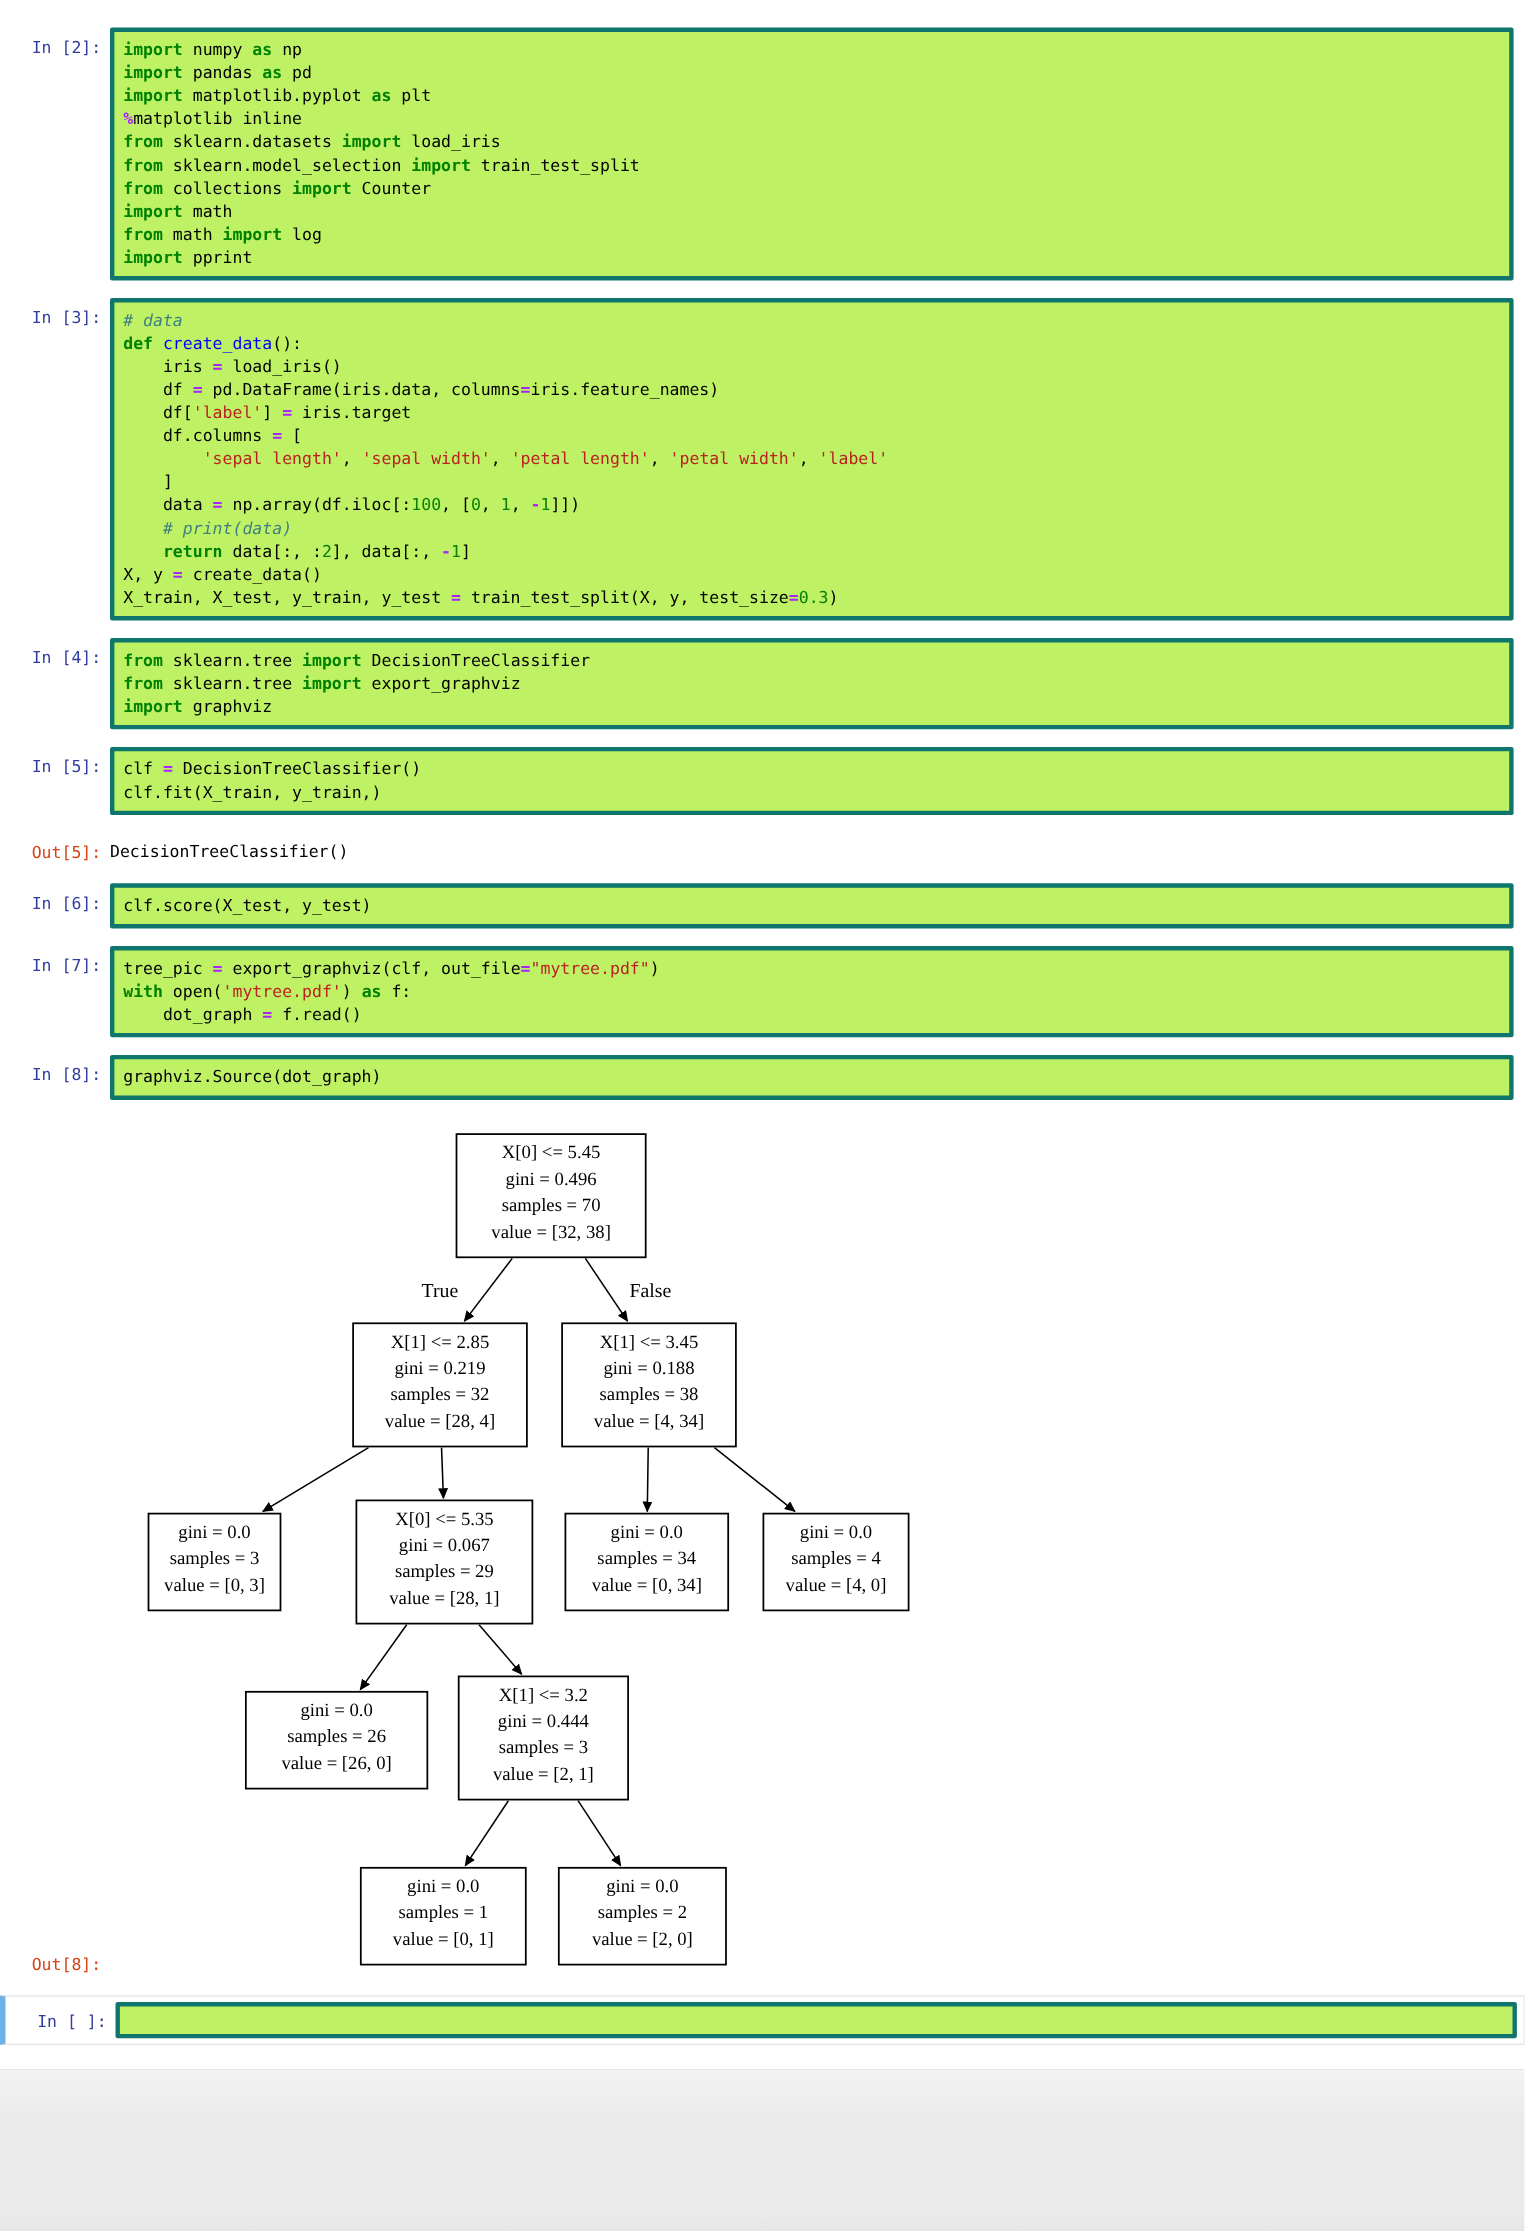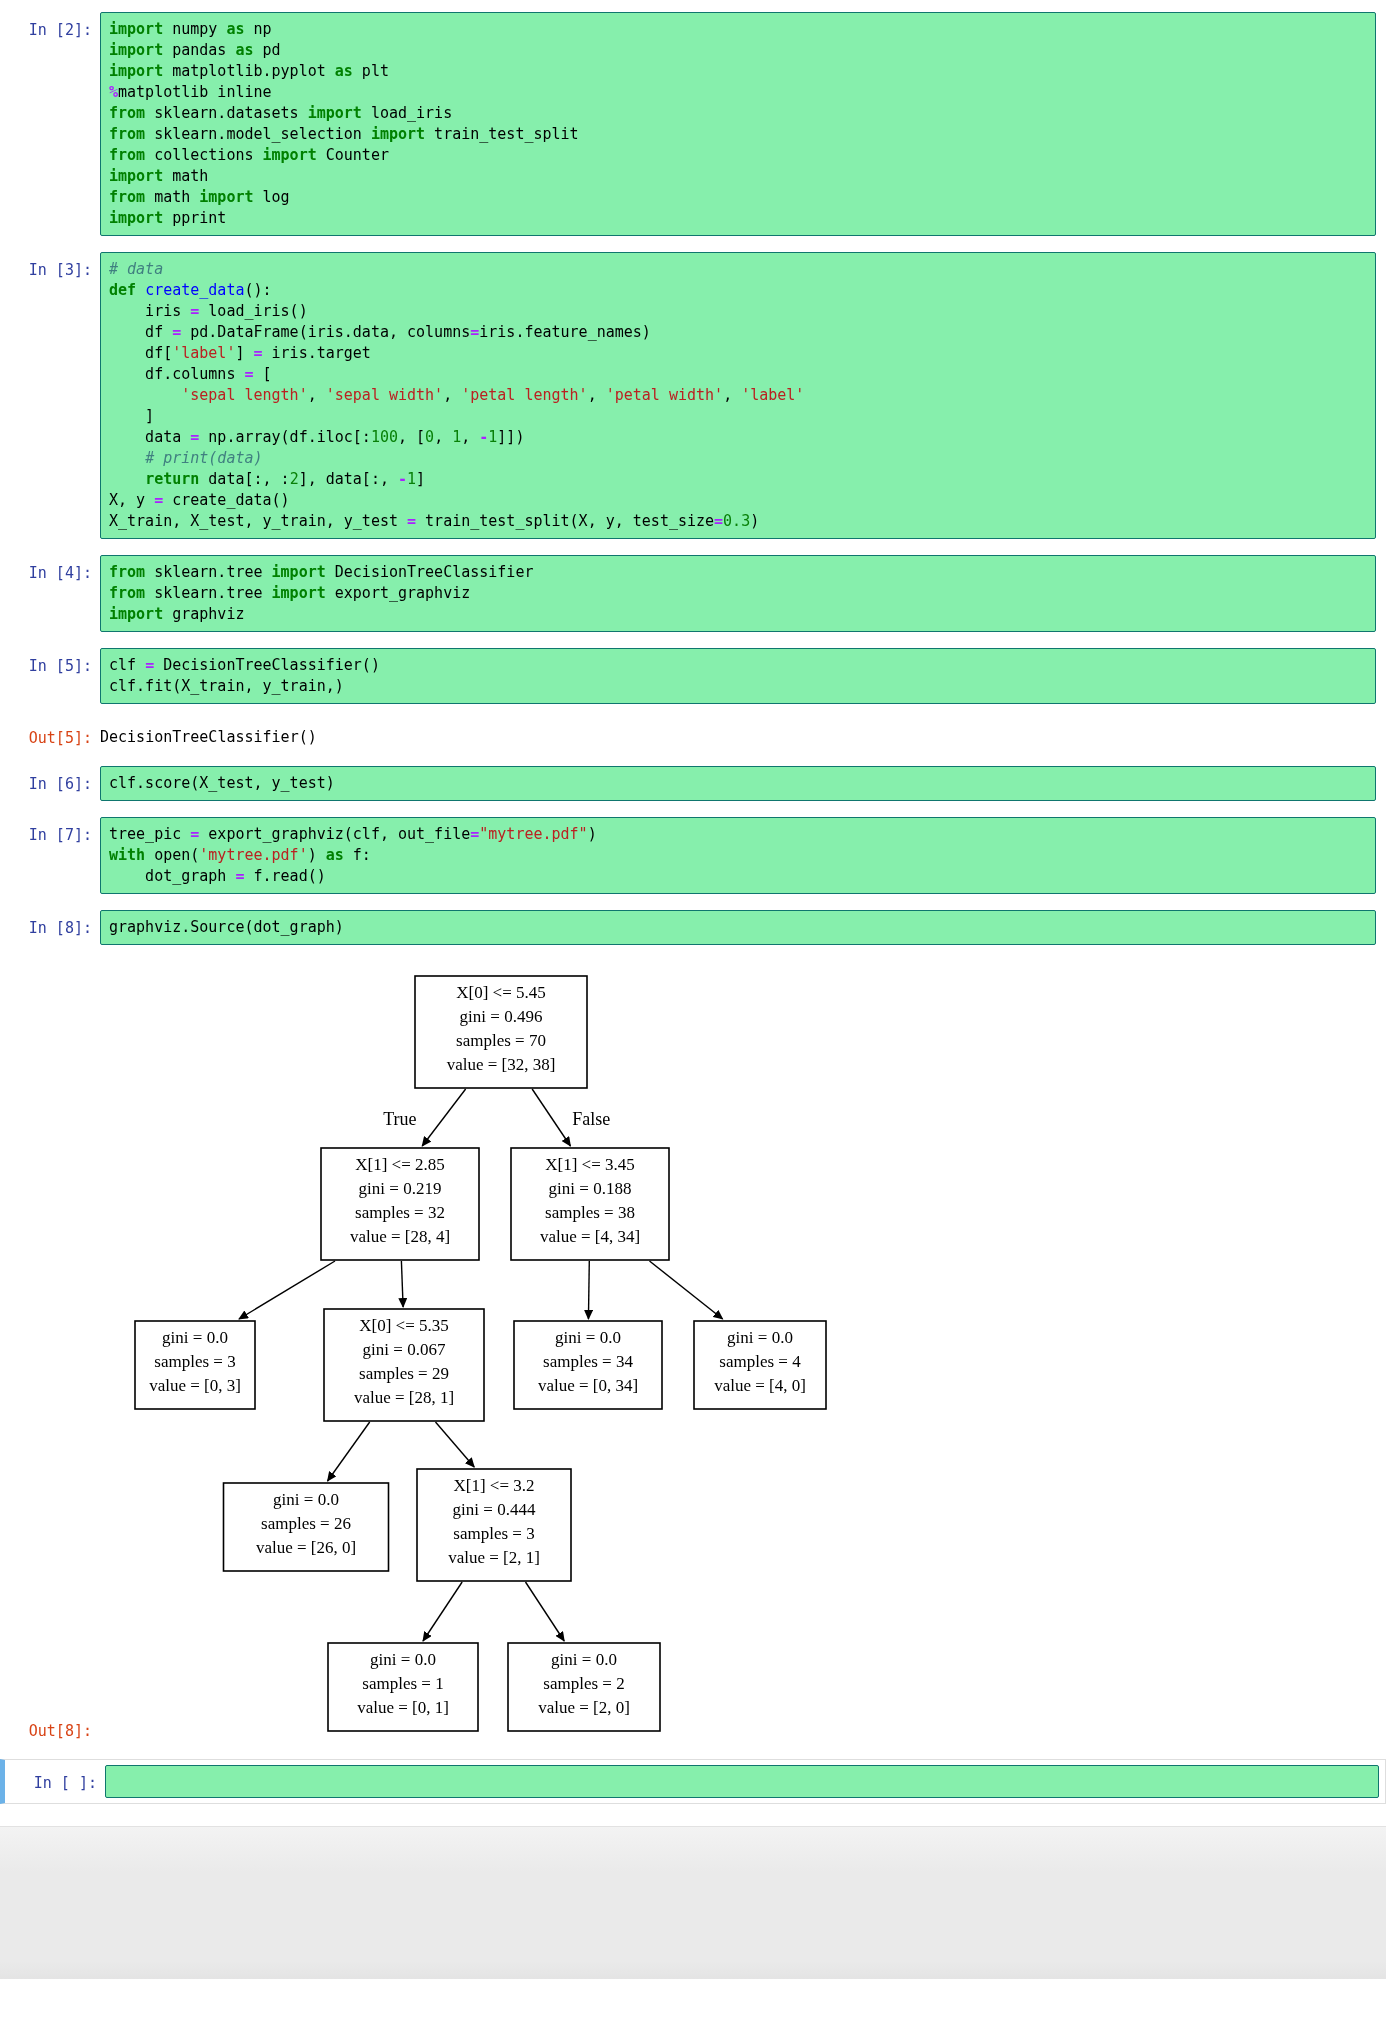--- a/index.html
+++ b/index.html
@@ -2,30 +2,30 @@
 <html><head>
 <meta charset="utf-8">
 <style>
   * { margin:0; padding:0; box-sizing:border-box; }
   html,body { background:#ffffff; }
   body {
     width:1386px; min-height:2028px;
     font-family:"DejaVu Sans Mono","Liberation Mono",monospace;
     color:#000;
   }
-  #notebook { padding-top:12px;border-radius:15px; }
+  #notebook { padding-top:25px;border-radius:15px; }
   .cell { display:flex; align-items:flex-start; margin:0 10px 16px 0; }
   .prompt {
     flex:0 0 100px; width:100px; text-align:right;
     padding:8px 8px 0 0; font-size:15px; line-height:20px; white-space:pre;
   }
   .prompt.in  { color:#303F9F; }
   .prompt.out { color:#D84315; }
   .input-box {
-    flex:1 1 auto; background:#86efac; border:1px solid #0f766e;
+    flex:1 1 auto; background:#bef264; border:4px solid #0f766e;
     border-radius:2px; padding:6px 8px; min-height:33px;
   }
   pre.code {
     font-family:"DejaVu Sans Mono","Liberation Mono",monospace;
     font-size:15px; line-height:21px; white-space:pre; color:#000;
   }
   .tok-k { color:#008000; font-weight:bold; }
   .tok-s { color:#BA2121; }
   .tok-c { color:#408080; font-style:italic; }
   .tok-n { color:#088008; }

